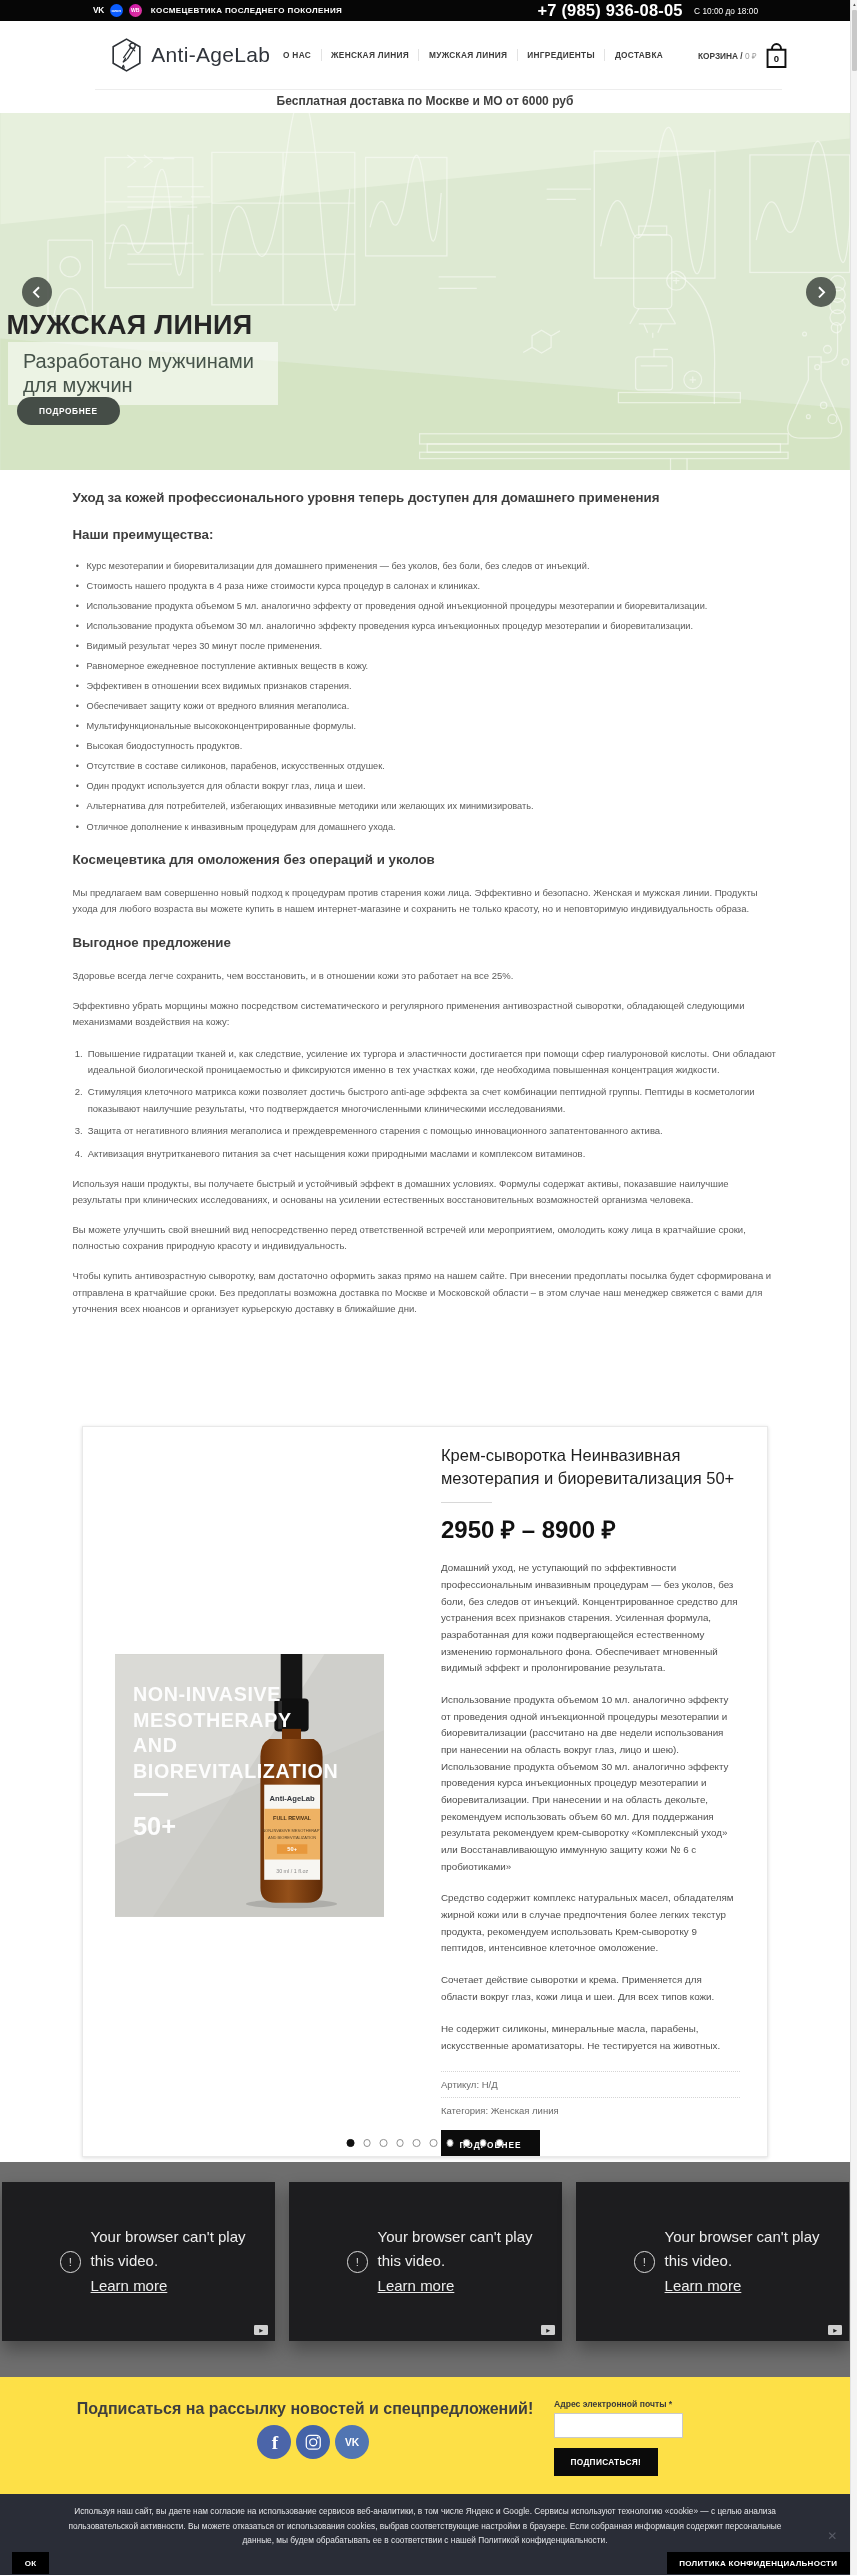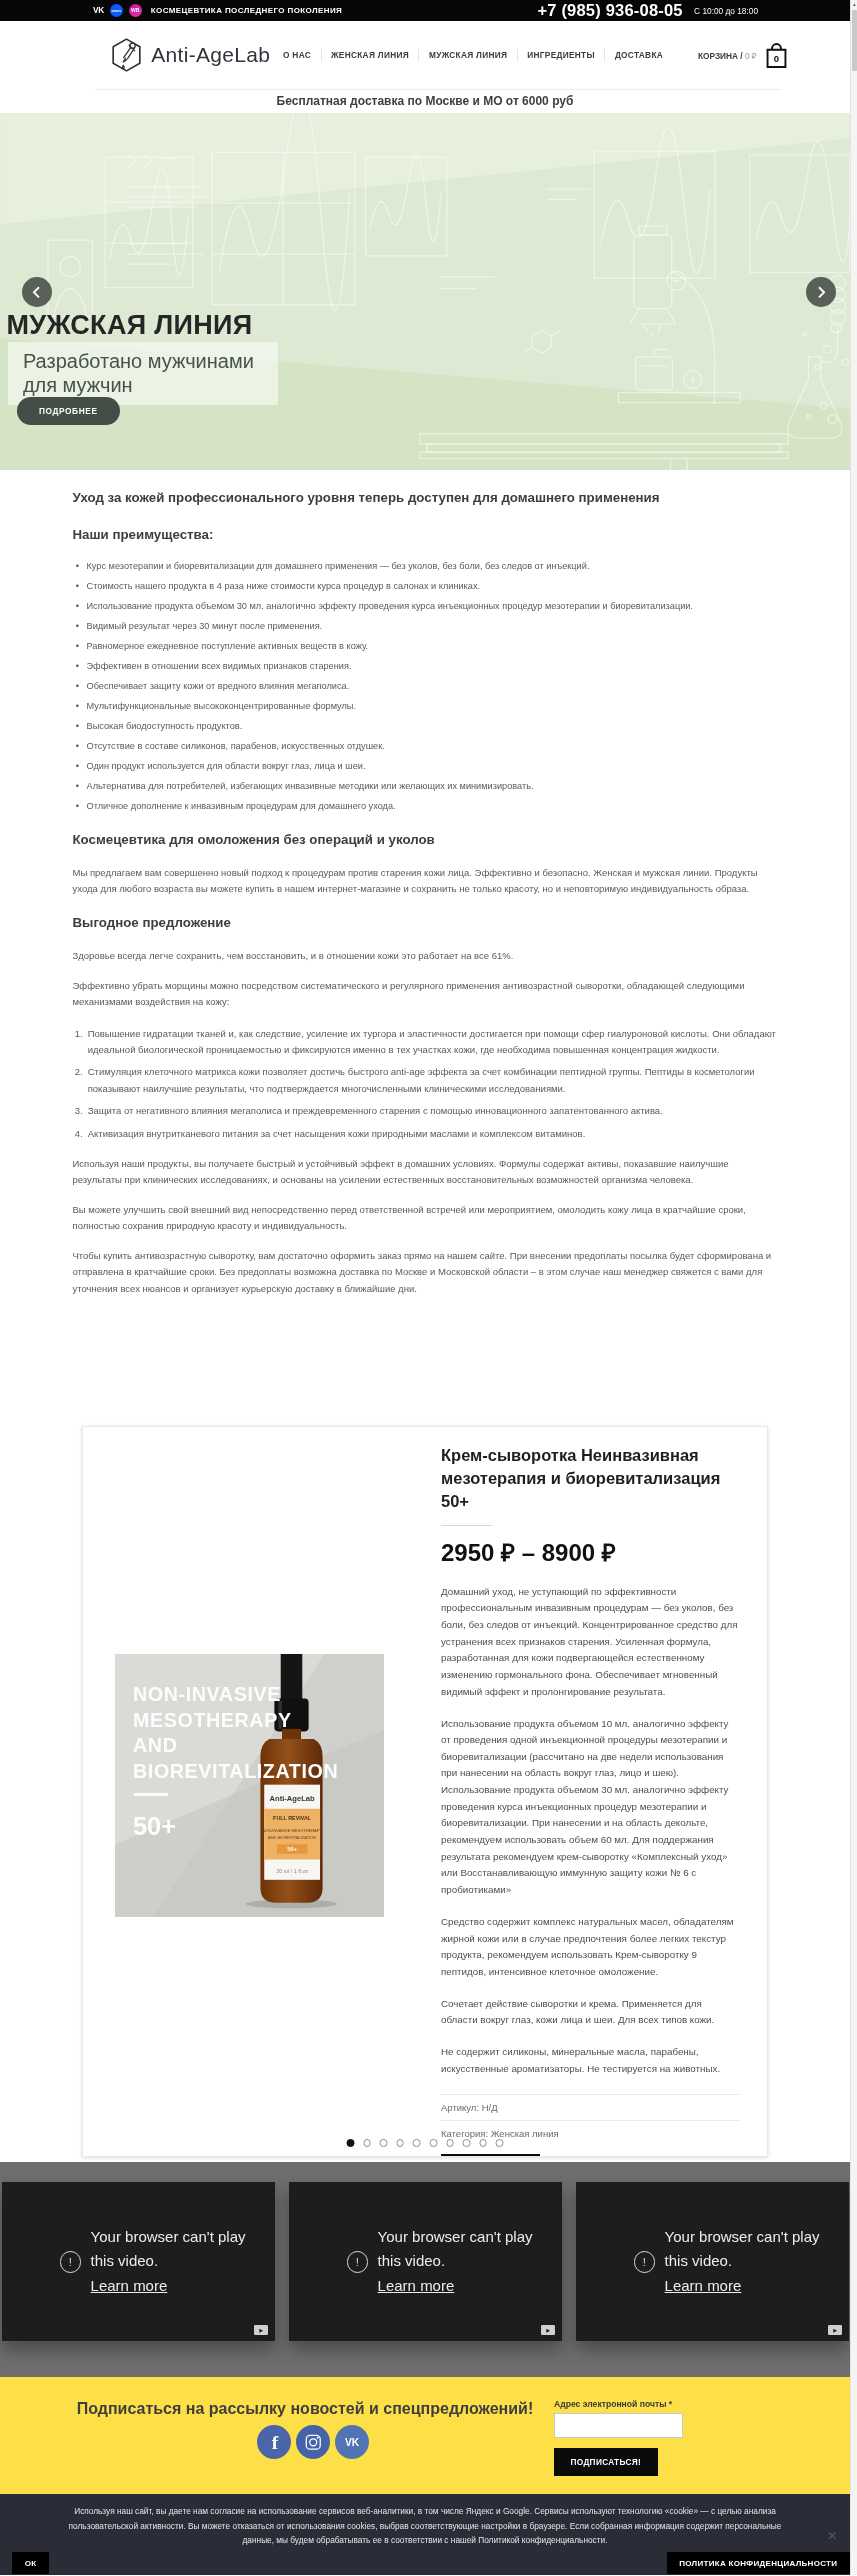--- a/index.html
+++ b/index.html
@@ -60,21 +60,21 @@
   .pcard { position:relative; width:686px; height:731px; margin:0 auto; background:#fff; border:0.6px solid #e9e9e9; box-shadow:0 1.3px 3.8px rgba(0,0,0,.14); overflow:hidden; }
   .photo { position:absolute; left:32px; top:227px; width:269px; height:263px; background:#cfcfcb; overflow:visible; }
   .photo-bg { position:absolute; left:0; top:0; }
   .photo-title { position:absolute; left:18px; top:28px; width:299px; }
   .photo-title span { display:block; font-size:19.7px; font-weight:700; color:#fdfdfd; letter-spacing:0.6px; line-height:1.3; white-space:nowrap; }
   .photo-dash { position:absolute; left:19px; top:139px; width:34px; height:2.5px; background:#fdfdfd; }
   .photo-age { position:absolute; left:18px; top:158px; font-size:25.4px; font-weight:700; color:#fdfdfd; }
   .bottle { position:absolute; left:116px; top:0; }
 
   .pcol { position:absolute; left:358px; top:16.5px; width:299px; }
-  .ptitle { font-size:16.5px; font-weight:700; color:#1f1f1f; line-height:1.42; }
+  .ptitle { font-size:16.5px; font-weight:400; color:#1f1f1f; line-height:1.42; }
   .pdivider { width:51px; height:1.3px; background:#d8d8d8; margin:11.4px 0 9px; }
   .pprice { font-size:24px; font-weight:700; color:#111; }
   .pcol p.pdesc { margin-top:15.3px; font-size:9.8px; line-height:1.7; color:#4f4f4f; }
   .meta { margin-top:16.5px; border-top:0.6px dotted #d5d5d5; padding:7px 0; font-size:9.5px; color:#6b6b6b; }
   .meta + .meta { margin-top:0; }
   .pbtn { margin-top:7.6px; background:#0c0c0c; color:#fff; border:none; padding:9.5px 18.4px; font-size:8.3px; font-weight:700; letter-spacing:1px; cursor:pointer; font-family:inherit; }
   .dots { position:absolute; left:50%; transform:translateX(-50%); bottom:9px; display:flex; gap:9px; }
   .dot { width:7.6px; height:7.6px; border-radius:50%; border:1.6px solid #8f8f8f; background:#fff; cursor:pointer; }
   .dot.active { border-color:#111; background:#111; }
 
@@ -242,36 +242,37 @@
     </div>
   </div>
 
   <div class="article">
     <div class="container">
       <h2 class="first">Уход за кожей профессионального уровня теперь доступен для домашнего применения</h2>
       <h2>Наши преимущества:</h2>
       <ul class="adv-list">
         <li>Курс мезотерапии и биоревитализации для домашнего применения — без уколов, без боли, без следов от инъекций.</li>
         <li>Стоимость нашего продукта в 4 раза ниже стоимости курса процедур в салонах и клиниках.</li>
+        <li>Использование продукта объемом 5 мл. аналогично эффекту от проведения одной инъекционной процедуры мезотерапии и биоревитализации.</li>
         <li>Использование продукта объемом 30 мл. аналогично эффекту проведения курса инъекционных процедур мезотерапии и биоревитализации.</li>
         <li>Видимый результат через 30 минут после применения.</li>
         <li>Равномерное ежедневное поступление активных веществ в кожу.</li>
         <li>Эффективен в отношении всех видимых признаков старения.</li>
         <li>Обеспечивает защиту кожи от вредного влияния мегаполиса.</li>
         <li>Мультифункциональные высококонцентрированные формулы.</li>
         <li>Высокая биодоступность продуктов.</li>
         <li>Отсутствие в составе силиконов, парабенов, искусственных отдушек.</li>
         <li>Один продукт используется для области вокруг глаз, лица и шеи.</li>
         <li>Альтернатива для потребителей, избегающих инвазивные методики или желающих их минимизировать.</li>
         <li>Отличное дополнение к инвазивным процедурам для домашнего ухода.</li>
       </ul>
       <h2>Космецевтика для омоложения без операций и уколов</h2>
       <p>Мы предлагаем вам совершенно новый подход к процедурам против старения кожи лица. Эффективно и безопасно. Женская и мужская линии. Продукты ухода для любого возраста вы можете купить в нашем интернет-магазине и сохранить не только красоту, но и неповторимую индивидуальность образа.</p>
       <h2>Выгодное предложение</h2>
-      <p>Здоровье всегда легче сохранить, чем восстановить, и в отношении кожи это работает на все 61%.</p>
+      <p>Здоровье всегда легче сохранить, чем восстановить, и в отношении кожи это работает на все 25%.</p>
       <p>Эффективно убрать морщины можно посредством систематического и регулярного применения антивозрастной сыворотки, обладающей следующими механизмами воздействия на кожу:</p>
       <ol class="mech-list">
         <li>Повышение гидратации тканей и, как следствие, усиление их тургора и эластичности достигается при помощи сфер гиалуроновой кислоты. Они обладают идеальной биологической проницаемостью и фиксируются именно в тех участках кожи, где необходима повышенная концентрация жидкости.</li>
         <li>Стимуляция клеточного матрикса кожи позволяет достичь быстрого anti-age эффекта за счет комбинации пептидной группы. Пептиды в косметологии показывают наилучшие результаты, что подтверждается многочисленными клиническими исследованиями.</li>
         <li>Защита от негативного влияния мегаполиса и преждевременного старения с помощью инновационного запатентованного актива.</li>
         <li>Активизация внутритканевого питания за счет насыщения кожи природными маслами и комплексом витаминов.</li>
       </ol>
       <p>Используя наши продукты, вы получаете быстрый и устойчивый эффект в домашних условиях. Формулы содержат активы, показавшие наилучшие результаты при клинических исследованиях, и основаны на усилении естественных восстановительных возможностей организма человека.</p>
       <p>Вы можете улучшить свой внешний вид непосредственно перед ответственной встречей или мероприятием, омолодить кожу лица в кратчайшие сроки, полностью сохранив природную красоту и индивидуальность.</p>
       <p>Чтобы купить антивозрастную сыворотку, вам достаточно оформить заказ прямо на нашем сайте. При внесении предоплаты посылка будет сформирована и отправлена в кратчайшие сроки. Без предоплаты возможна доставка по Москве и Московской области – в этом случае наш менеджер свяжется с вами для уточнения всех нюансов и организует курьерскую доставку в ближайшие дни.</p>

